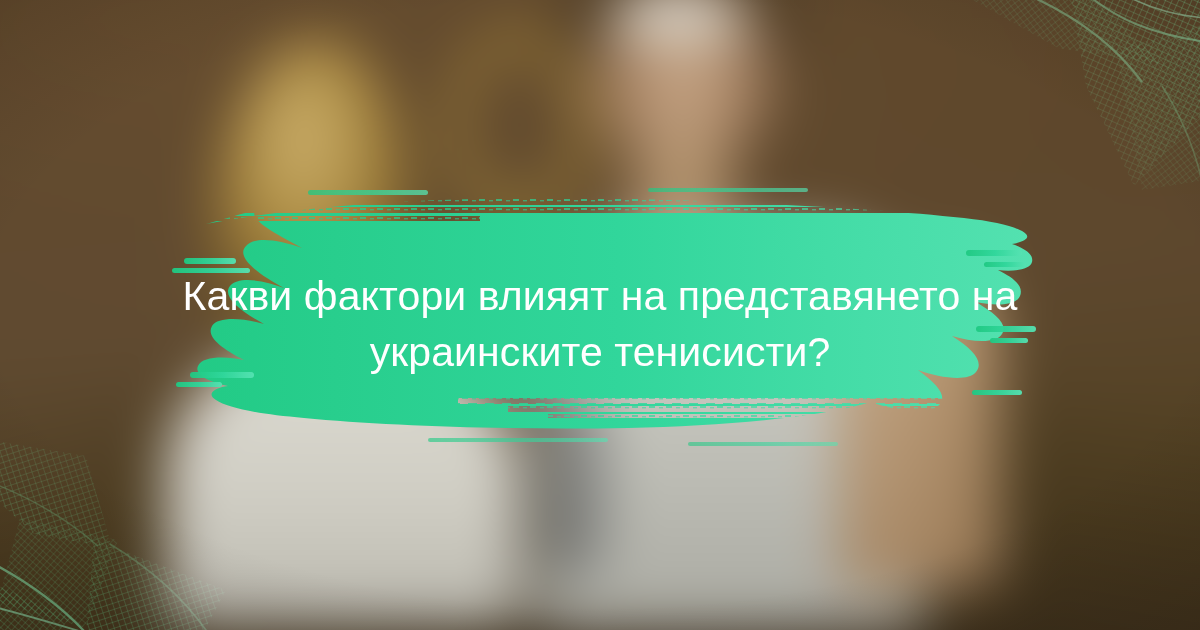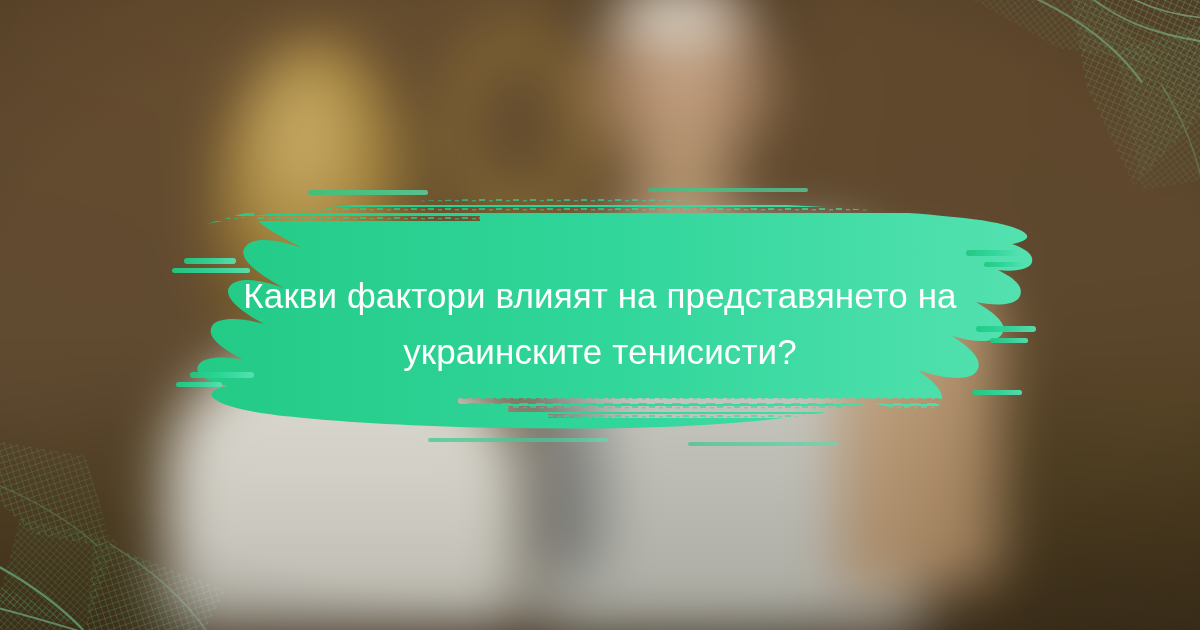--- a/index.html
+++ b/index.html
@@ -165,21 +165,21 @@
   
   .headline {
     position: absolute;
     left: 150px;
     top: 268px;
     width: 900px;
     margin: 0;
     text-align: center;
     color: #ffffff;
     font-weight: 400;
-    font-size: 35px;
+    font-size: 41px;
     line-height: 56px;
     letter-spacing: .1px;
     white-space: pre-line;
     text-rendering: optimizeLegibility;
   }
 </style>
 </head>
 <body>
 
 <div class="card">

